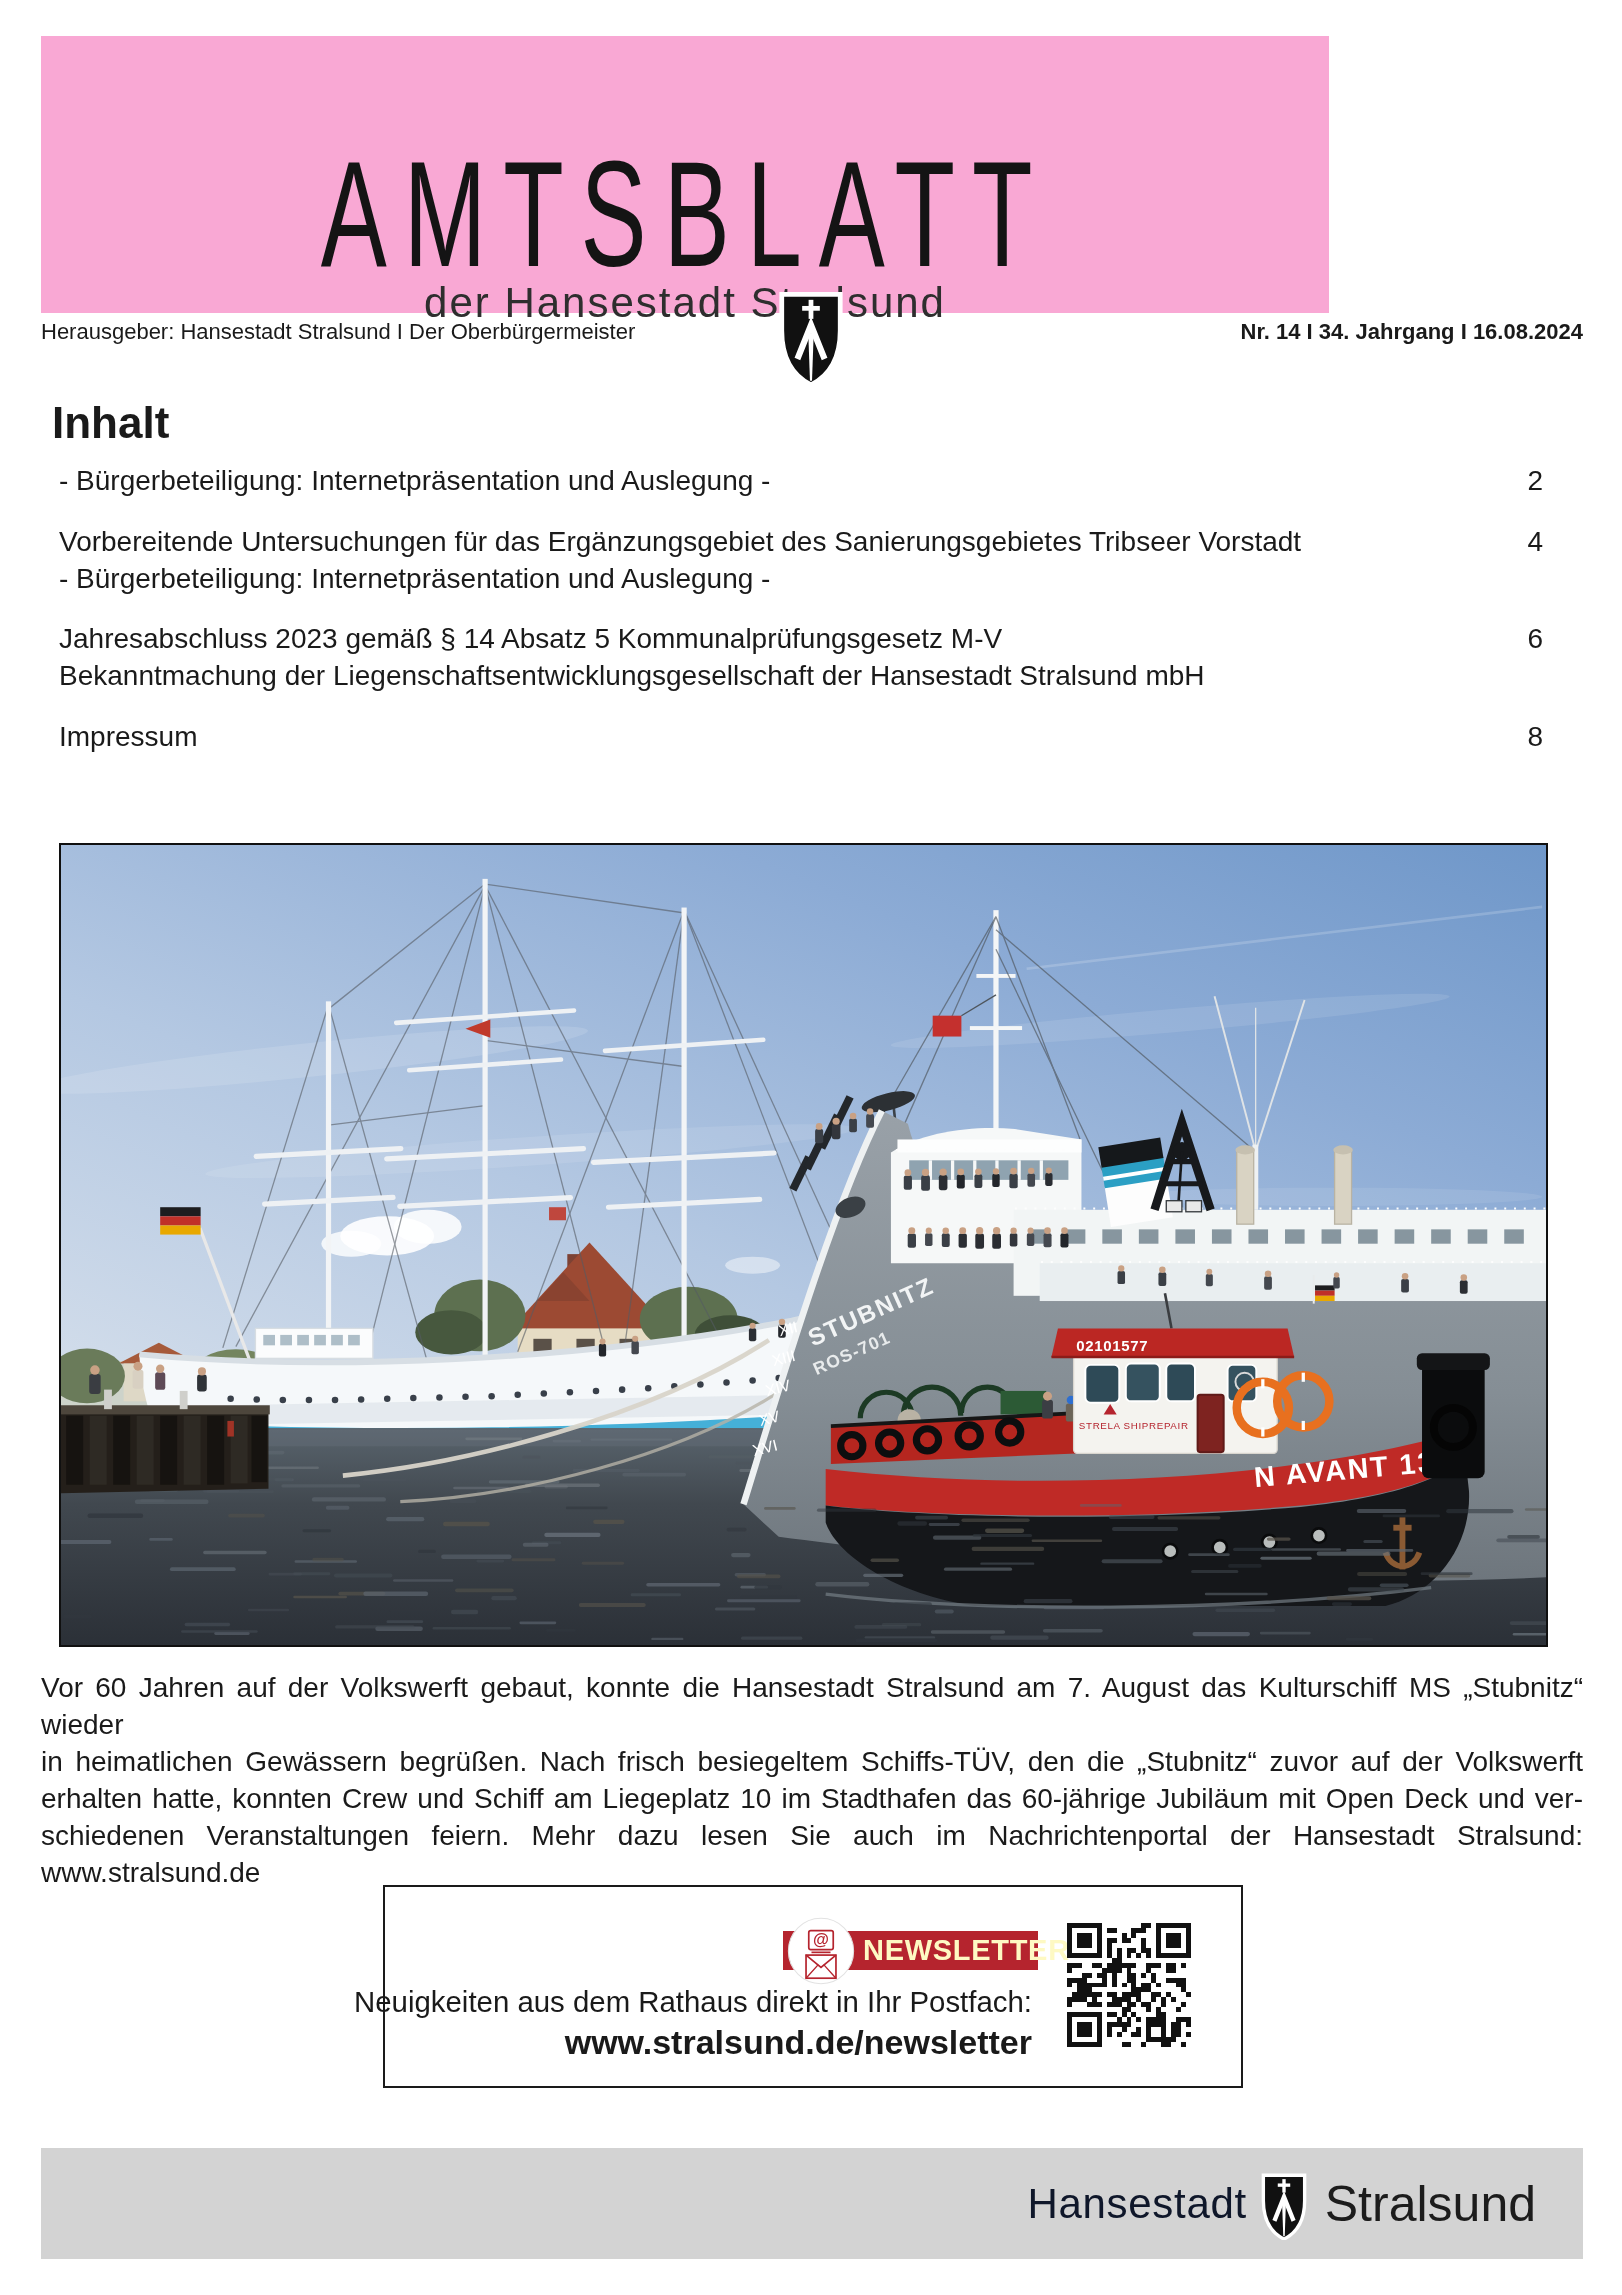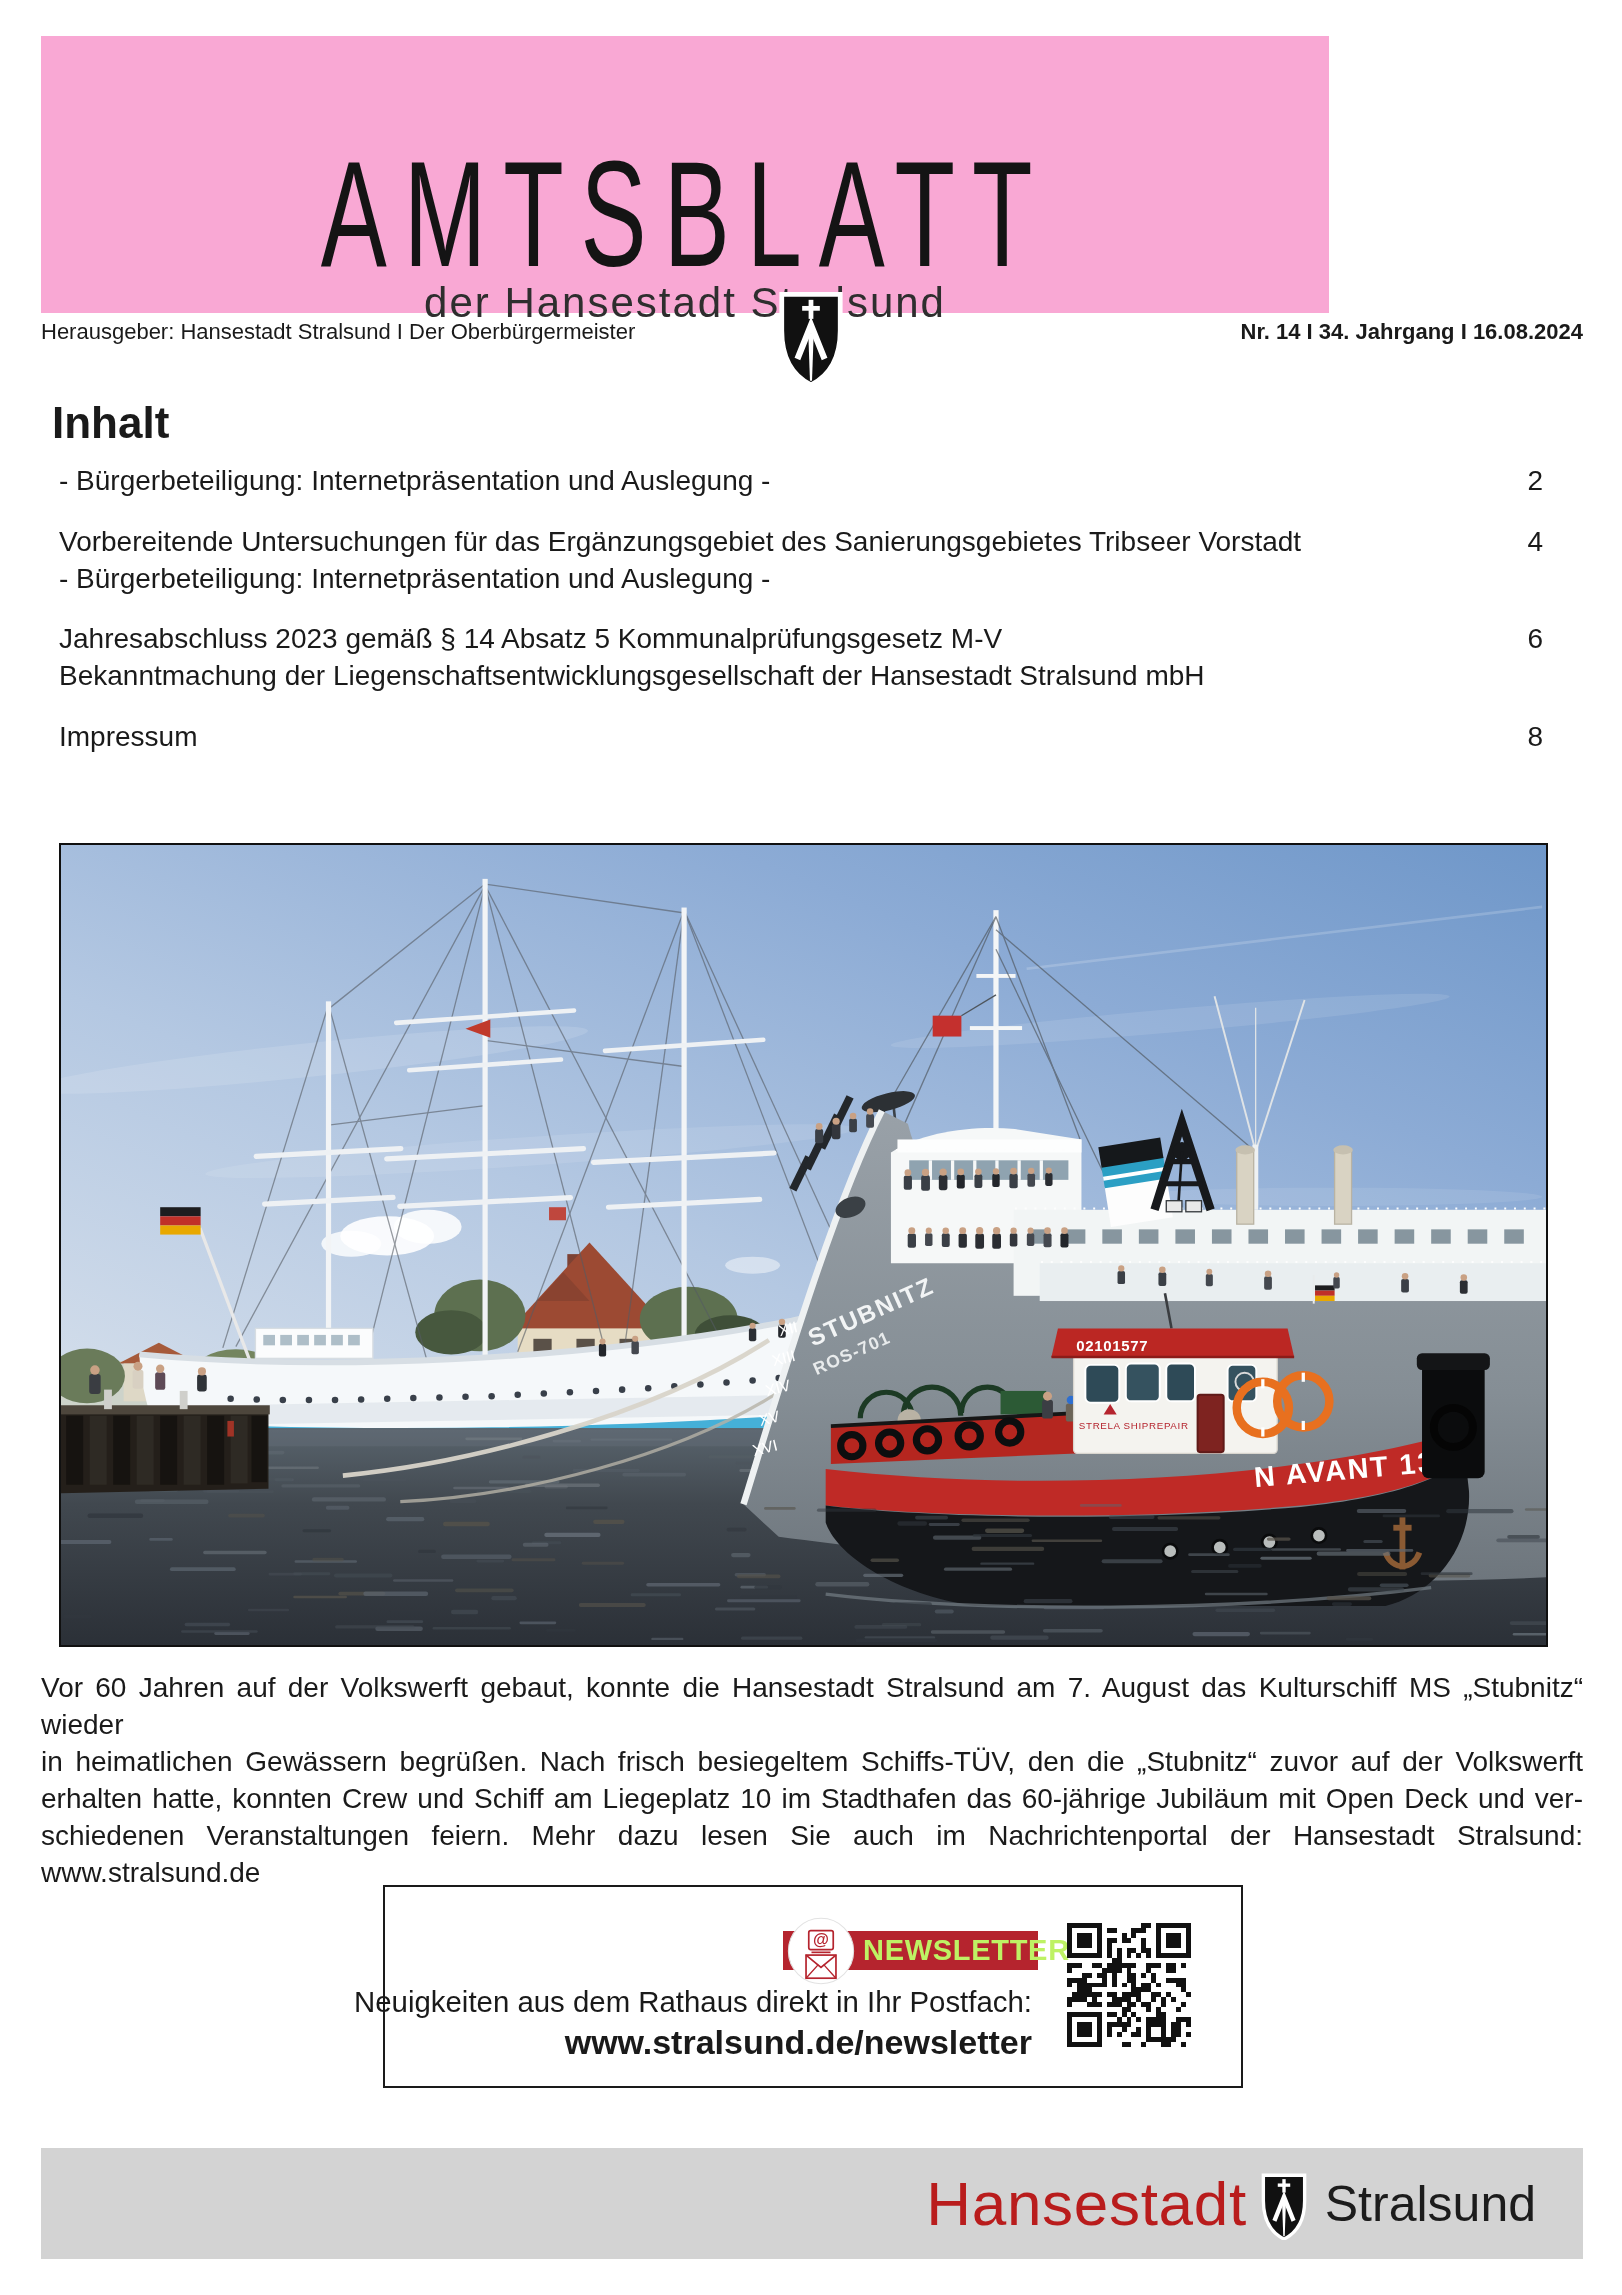--- a/index.html
+++ b/index.html
@@ -35,31 +35,31 @@
 
   
   .article { left:41px; top:1669px; width:1542px; font-size:28px; line-height:37px; }
   .jline { text-align:justify; text-align-last:justify; }
   .lline { text-align:left; }
 
   
   .nl-box { left:383px; top:1885px; width:860px; height:203px;
     border:2px solid #1a1a1a; background:#fff; }
   .nl-banner { position:absolute; left:398px; top:44px; width:255px; height:39px;
-    background:#b5242e; color:#bef264; font-size:29px; font-weight:700;
+    background:#b5242e; color:#fef9c3; font-size:29px; font-weight:700;
     letter-spacing:0.7px; line-height:39px; padding-left:80px; }
   .nl-circle { position:absolute; left:402px; top:30px; width:68px; height:68px; }
   .nl-line1 { position:absolute; right:209px; top:98px; font-size:29.4px; white-space:nowrap; }
   .nl-line2 { position:absolute; right:209px; top:136px; font-size:34px; font-weight:700; white-space:nowrap; }
   .nl-qr { position:absolute; left:682px; top:36px; width:124px; height:124px; }
 
   
   .footer-bar { left:41px; top:2148px; width:1542px; height:111px; background:#d3d3d3;
     display:flex; justify-content:flex-end; align-items:center; padding-right:47px; }
-  .brand-light { font-size:62px; font-weight:300; color:#b91c1c; letter-spacing:0.7px; }
+  .brand-light { font-size:42px; font-weight:300; color:#0f172a; letter-spacing:0.7px; }
   .brand-bold  { font-size:50px; font-weight:400; color:#1c1c1c; margin-left:3.9px; }
   .footer-shield { width:48px; height:73px; margin:0 13px; position:relative; top:2.6px; }
 </style>
 </head>
 <body>
 
 <svg width="0" height="0" style="position:absolute">
   <defs>
     <symbol id="shield" viewBox="0 0 100 140">
       <path d="M7,5 H93 V58 C93,102 74,126 50,138 C26,126 7,102 7,58 Z" fill="#111111" stroke="#ffffff" stroke-width="7"></path>

